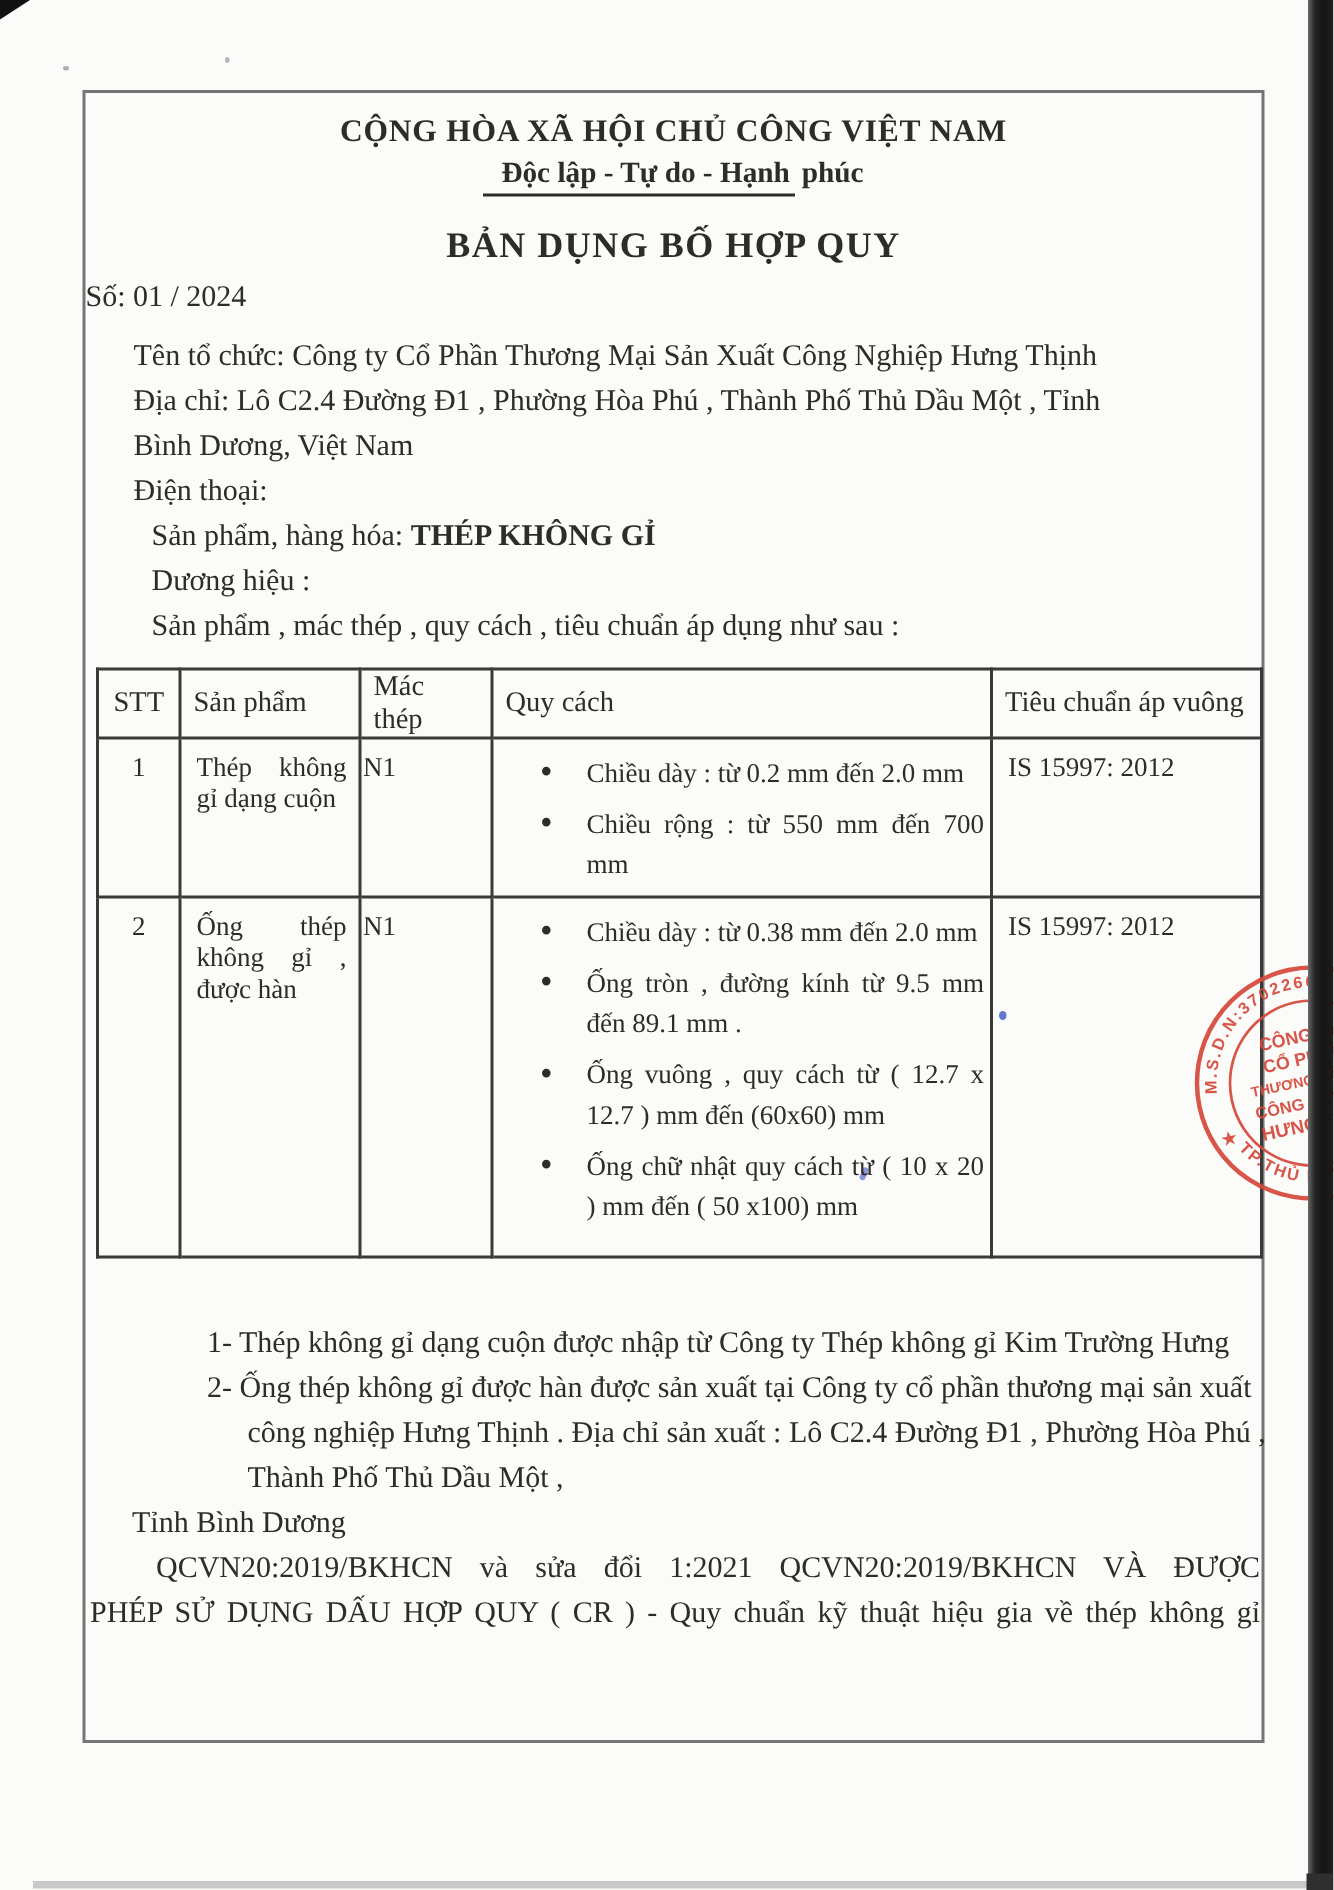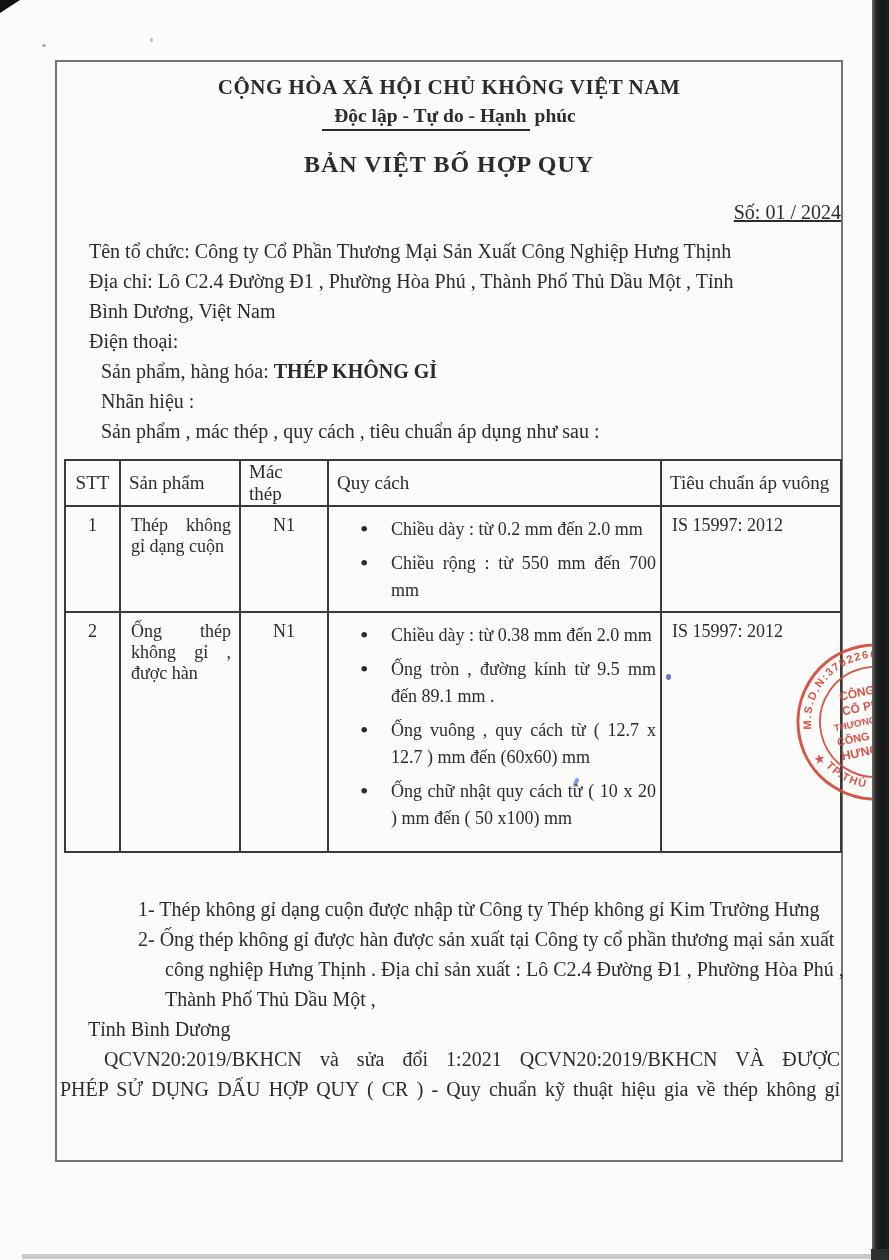--- a/index.html
+++ b/index.html
@@ -21,38 +21,38 @@
   
   .frame{position:absolute;left:55px;top:60px;width:788px;height:1102px;box-sizing:border-box;
          border:2px solid #757575;z-index:1;}
 
   
   .nat-title{margin-top:13px;text-align:center;font-weight:bold;font-size:21px;letter-spacing:.5px;}
   .motto{margin-top:5px;text-align:center;font-weight:bold;font-size:19.5px;}
   .motto-u{border-bottom:2px solid #2d2c29;padding:0 3px 3px 12px;}
   .motto-t{margin-left:5px;}
   .doc-title{margin-top:24px;text-align:center;font-weight:bold;font-size:24px;letter-spacing:1px;}
-  .doc-num{margin-top:23px;text-align:right;font-size:20px;text-decoration:underline;}
+  .doc-num{margin-top:9px;text-align:left;font-size:20px;}
 
   
   .info{margin:12px 30px 0 32px;font-size:20px;line-height:30px;}
   .iline{white-space:nowrap;}
   .ind{padding-left:12px;}
   .bold{font-weight:bold;}
 
   
   table.spec{border-collapse:collapse;table-layout:fixed;width:776px;margin:13px 0 0 7px;font-size:18px;}
   table.spec th,table.spec td{border:2px solid #3b3a38;vertical-align:top;font-weight:normal;
         overflow:hidden;box-sizing:border-box;}
   table.spec th{font-size:19px;height:43px;vertical-align:middle;text-align:left;padding:0 8px;}
   table.spec th.c{text-align:center;padding:0;}
   tr.r1{height:93px;} tr.r2{height:240px;}
   td.td-stt{text-align:center;padding-top:8px;}
   td.td-sp{padding:8px 8px 0 10px;text-align:justify;}
-  td.td-mac{text-align:center;padding-top:8px;border-radius:21px;}
+  td.td-mac{padding-top:8px;border-radius:21px;}
   td.td-qc{padding:9px 4px 0 0;}
   td.td-tc{padding:8px 6px 0 10px;}
   .bullet{position:relative;padding-left:62px;margin-bottom:7px;line-height:27px;text-align:justify;}
   .bullet::before{content:"•";position:absolute;left:31px;top:0;font-size:24px;line-height:27px;}
 
   
   .notes{margin:41px 0 0 45px;font-size:20px;line-height:30px;}
   .nline{white-space:nowrap;margin-left:36px;}
   .hang{padding-left:27px;}
   .outd{margin-left:-14px;}
@@ -66,35 +66,35 @@
 </head>
 <body>
 
 <div class="page">
 
   <div class="corner-mark"></div>
 
   <div class="frame">
 
     <div>
-      <div class="nat-title">CỘNG HÒA XÃ HỘI CHỦ KHÔNG VIỆT NAM</div>
+      <div class="nat-title">CỘNG HÒA XÃ HỘI CHỦ CÔNG VIỆT NAM</div>
       <div class="motto">
         <span class="motto-u">Độc lập - Tự do - Hạnh</span><span class="motto-t">phúc</span>
       </div>
-      <div class="doc-title">BẢN VIỆT BỐ HỢP QUY</div>
+      <div class="doc-title">BẢN DỤNG BỐ HỢP QUY</div>
       <div class="doc-num">Số: 01 / 2024</div>
     </div>
 
     <div class="info">
       <div class="iline">Tên tổ chức: Công ty Cổ Phần Thương Mại Sản Xuất Công Nghiệp Hưng Thịnh</div>
       <div class="iline">Địa chỉ: Lô C2.4 Đường Đ1 , Phường Hòa Phú , Thành Phố Thủ Dầu Một , Tỉnh</div>
       <div class="iline">Bình Dương, Việt Nam</div>
       <div class="iline">Điện thoại:</div>
       <div class="iline ind"><span>Sản phẩm, hàng hóa: </span><span class="bold">THÉP KHÔNG GỈ</span></div>
-      <div class="iline ind">Nhãn hiệu :</div>
+      <div class="iline ind">Dương hiệu :</div>
       <div class="iline ind">Sản phẩm , mác thép , quy cách , tiêu chuẩn áp dụng như sau :</div>
     </div>
 
     <table class="spec">
       <colgroup>
         <col style="width:55px">
           <col style="width:120px">
           <col style="width:88px">
           <col style="width:333px">
           <col style="width:180px">

